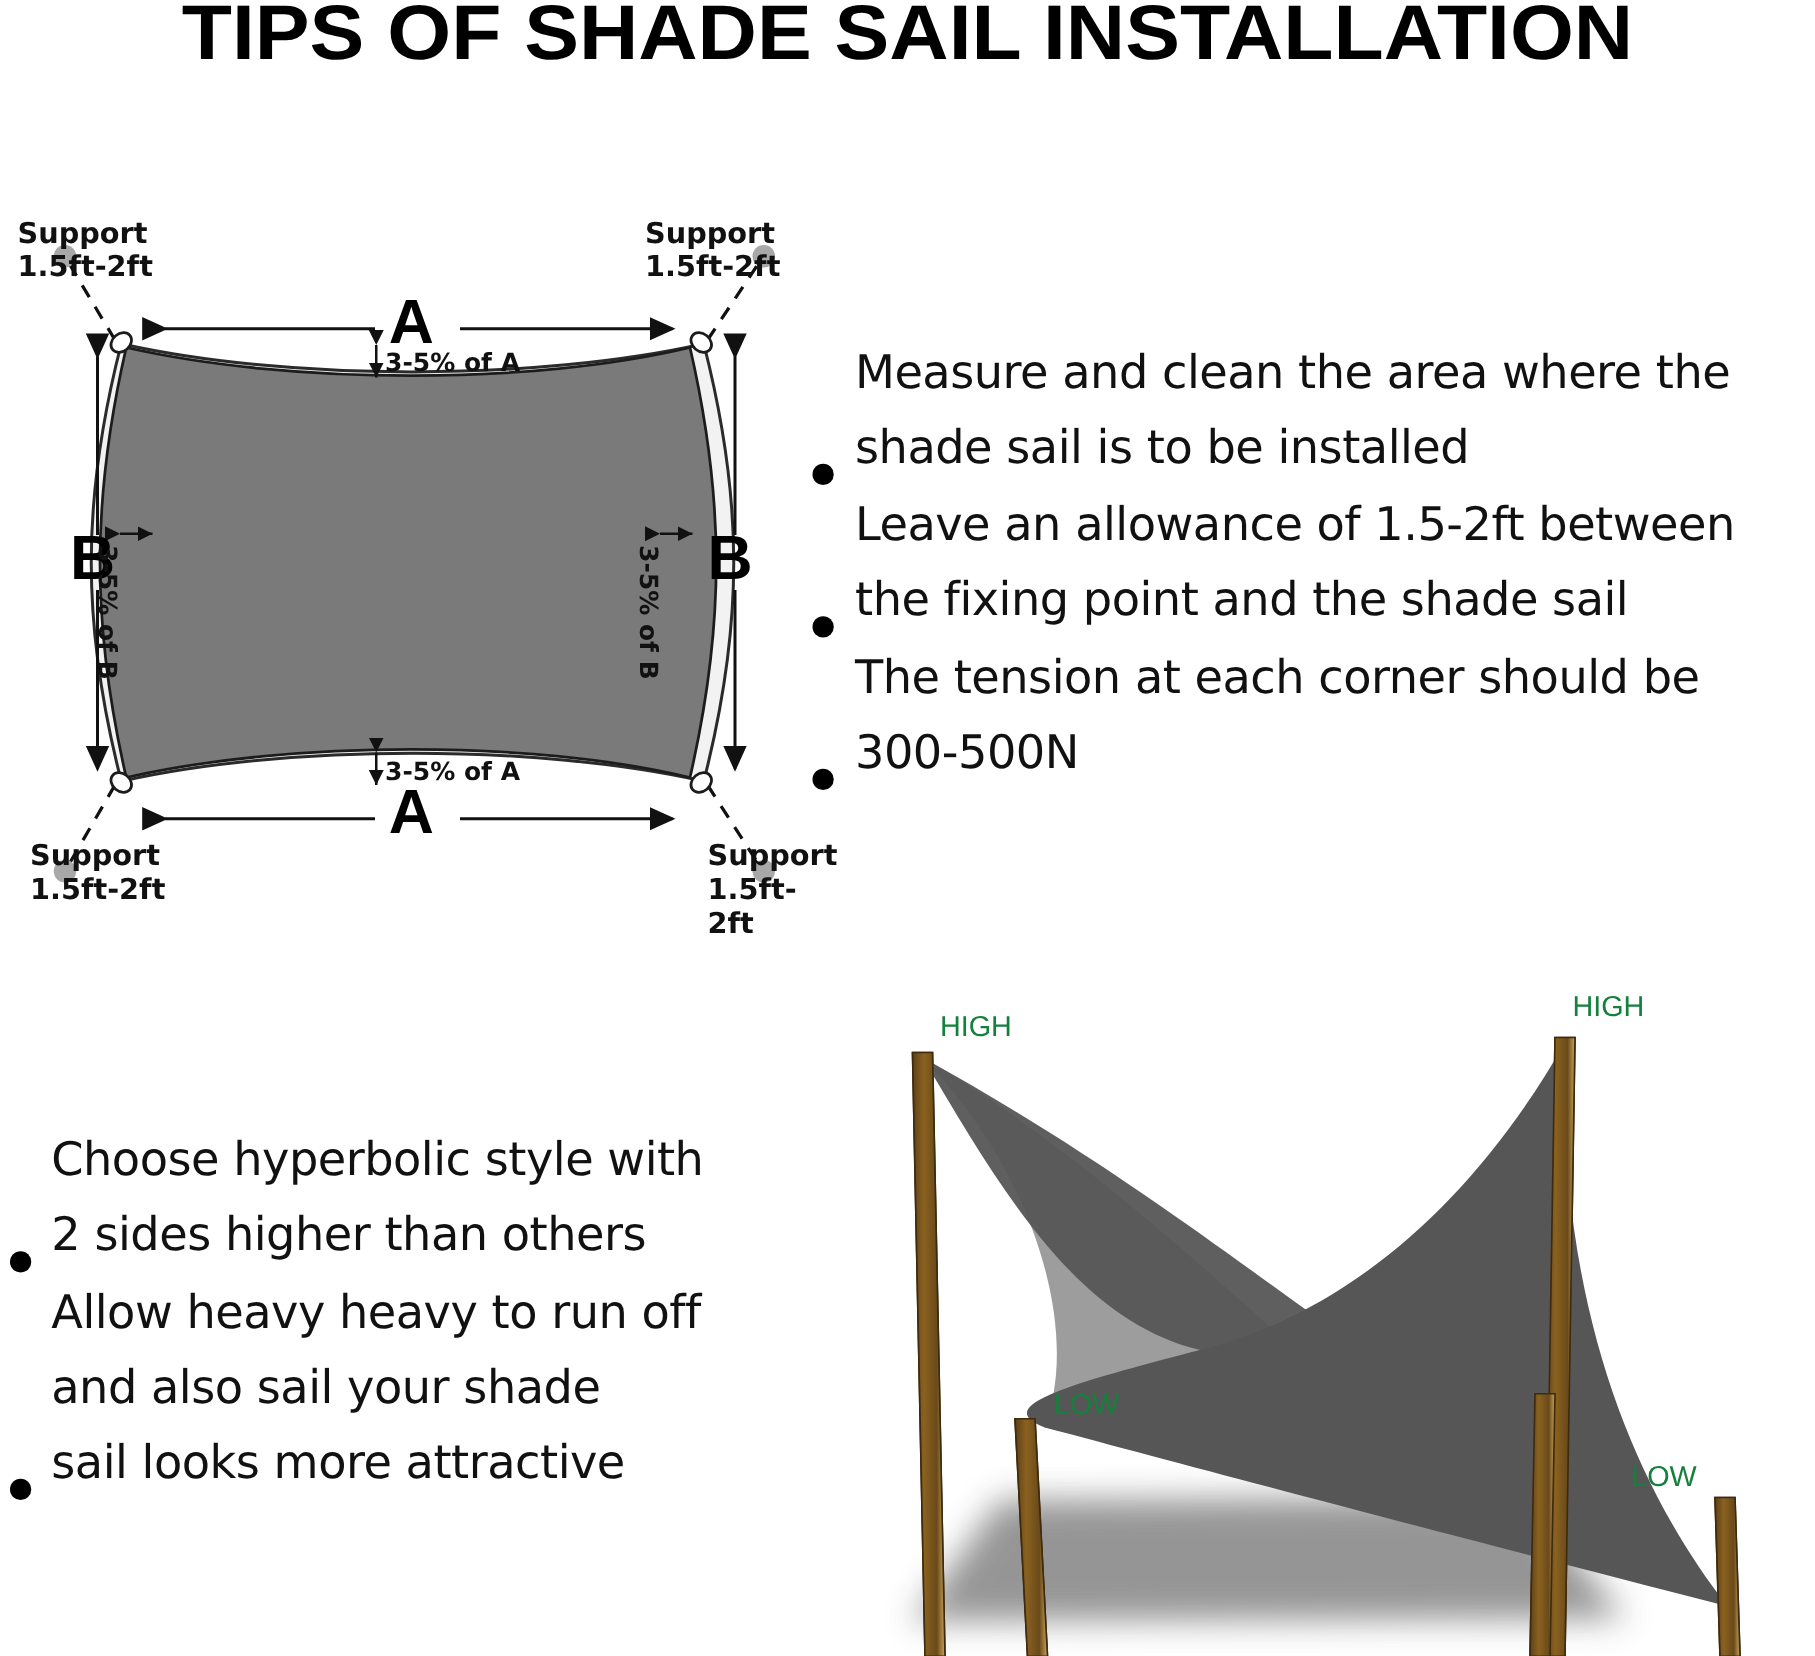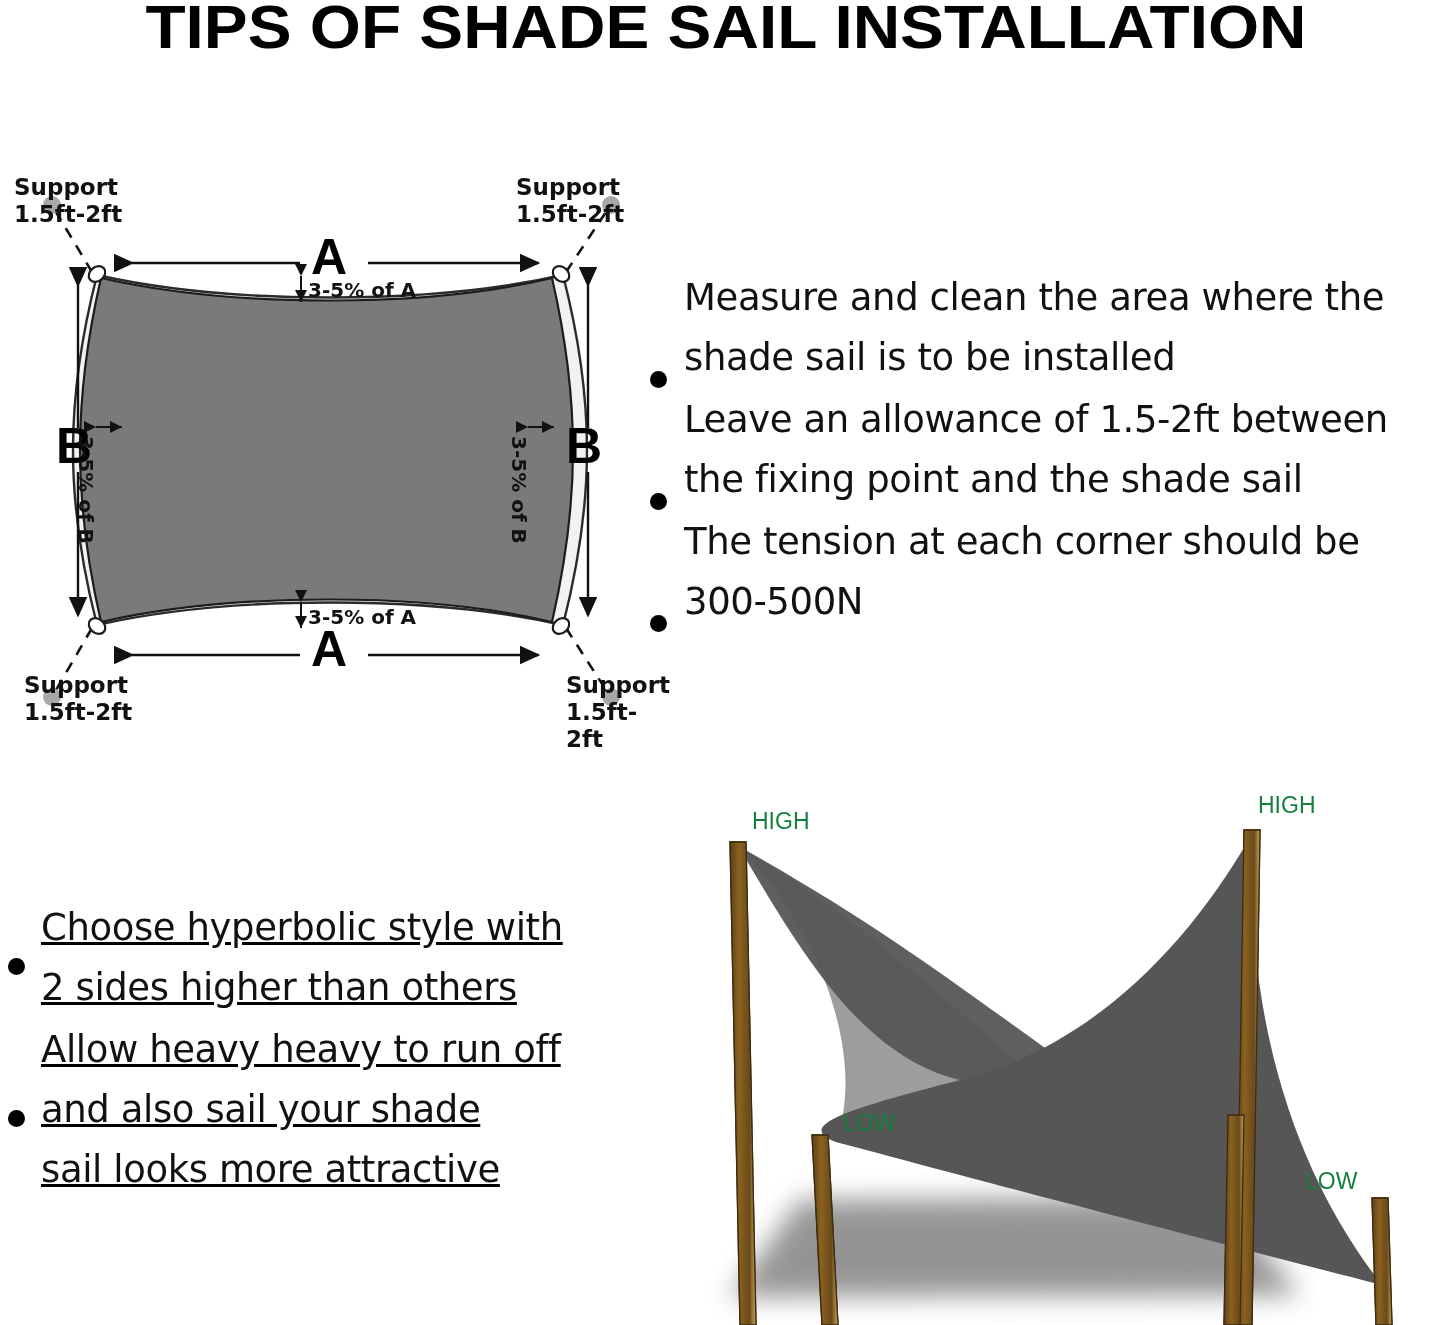--- a/index.html
+++ b/index.html
@@ -73,23 +73,22 @@
 
   
   #style-list {
     position: absolute;
     left: 8px;
     top: 898px;
     width: 630px;
   }
   #style-list .bullet-row {
     display: flex;
-    align-items: center;
+    align-items: flex-end;
     margin-bottom: 2px;
-    text-decoration: underline;
   }
   #style-list .dot {
     flex: 0 0 auto;
     width: 17px;
     height: 17px;
     border-radius: 50%;
     background: #000;
     margin-top: 17px;
     margin-right: 16px;
   }

